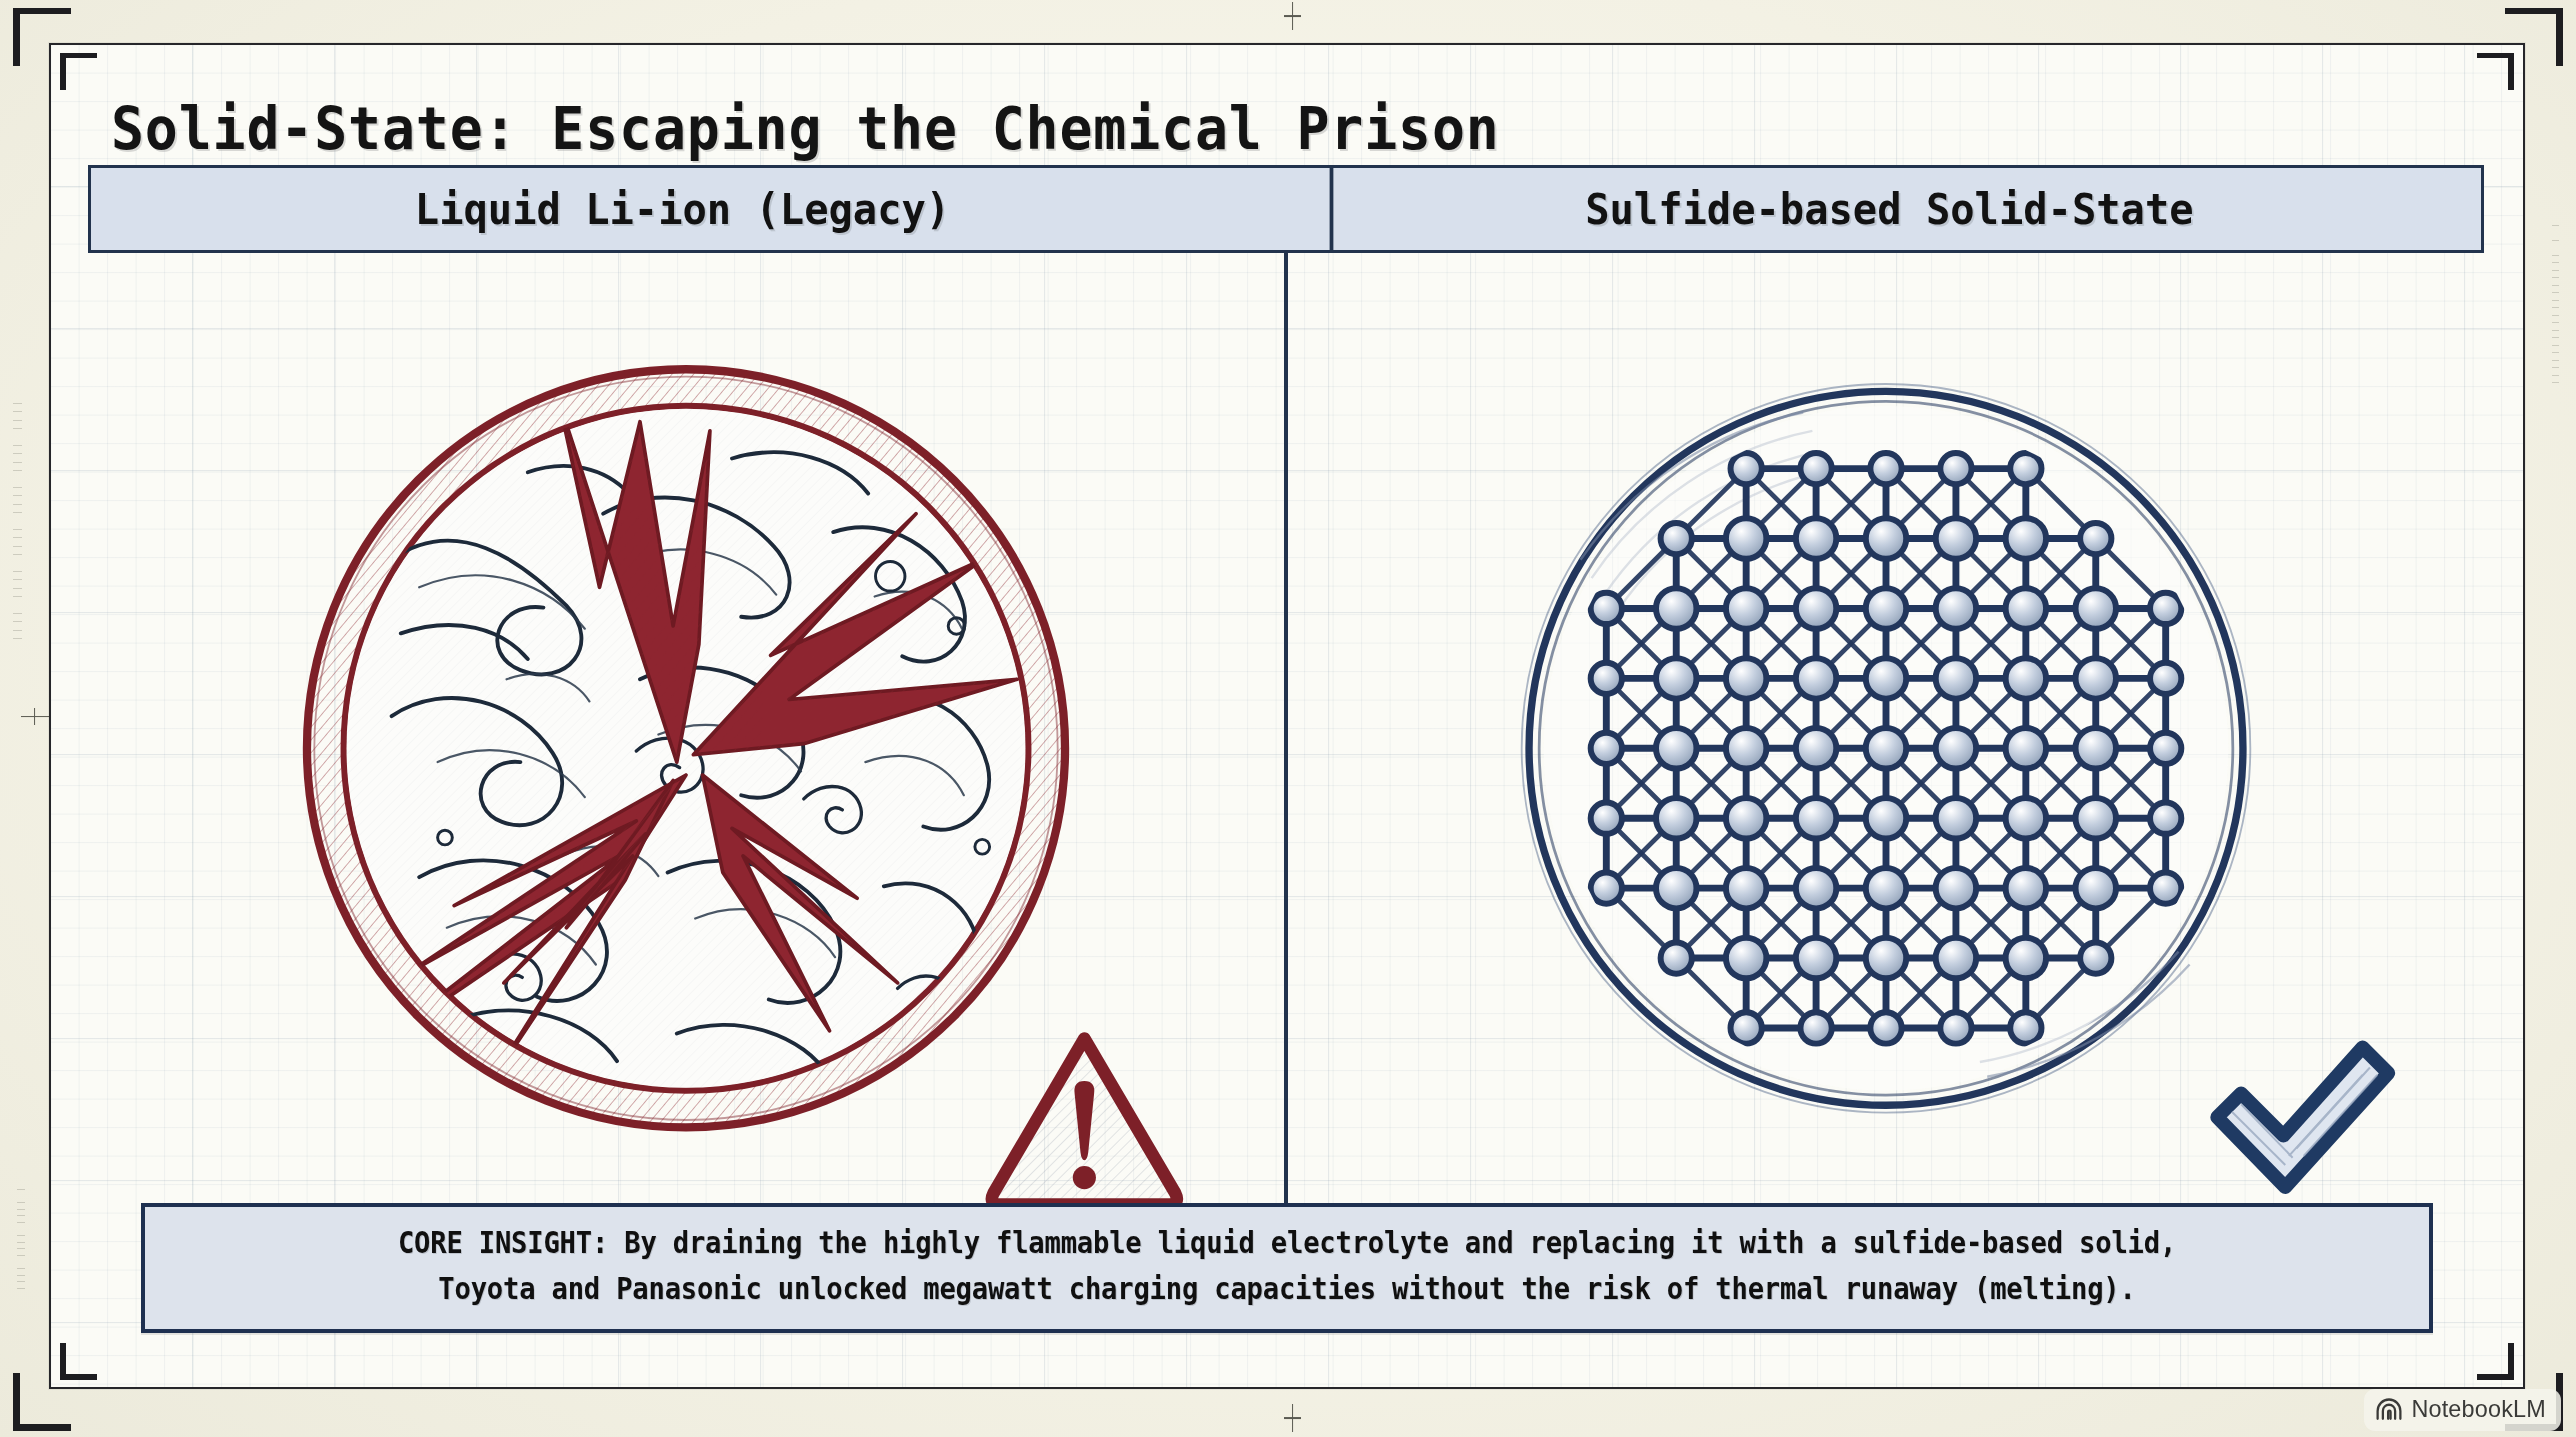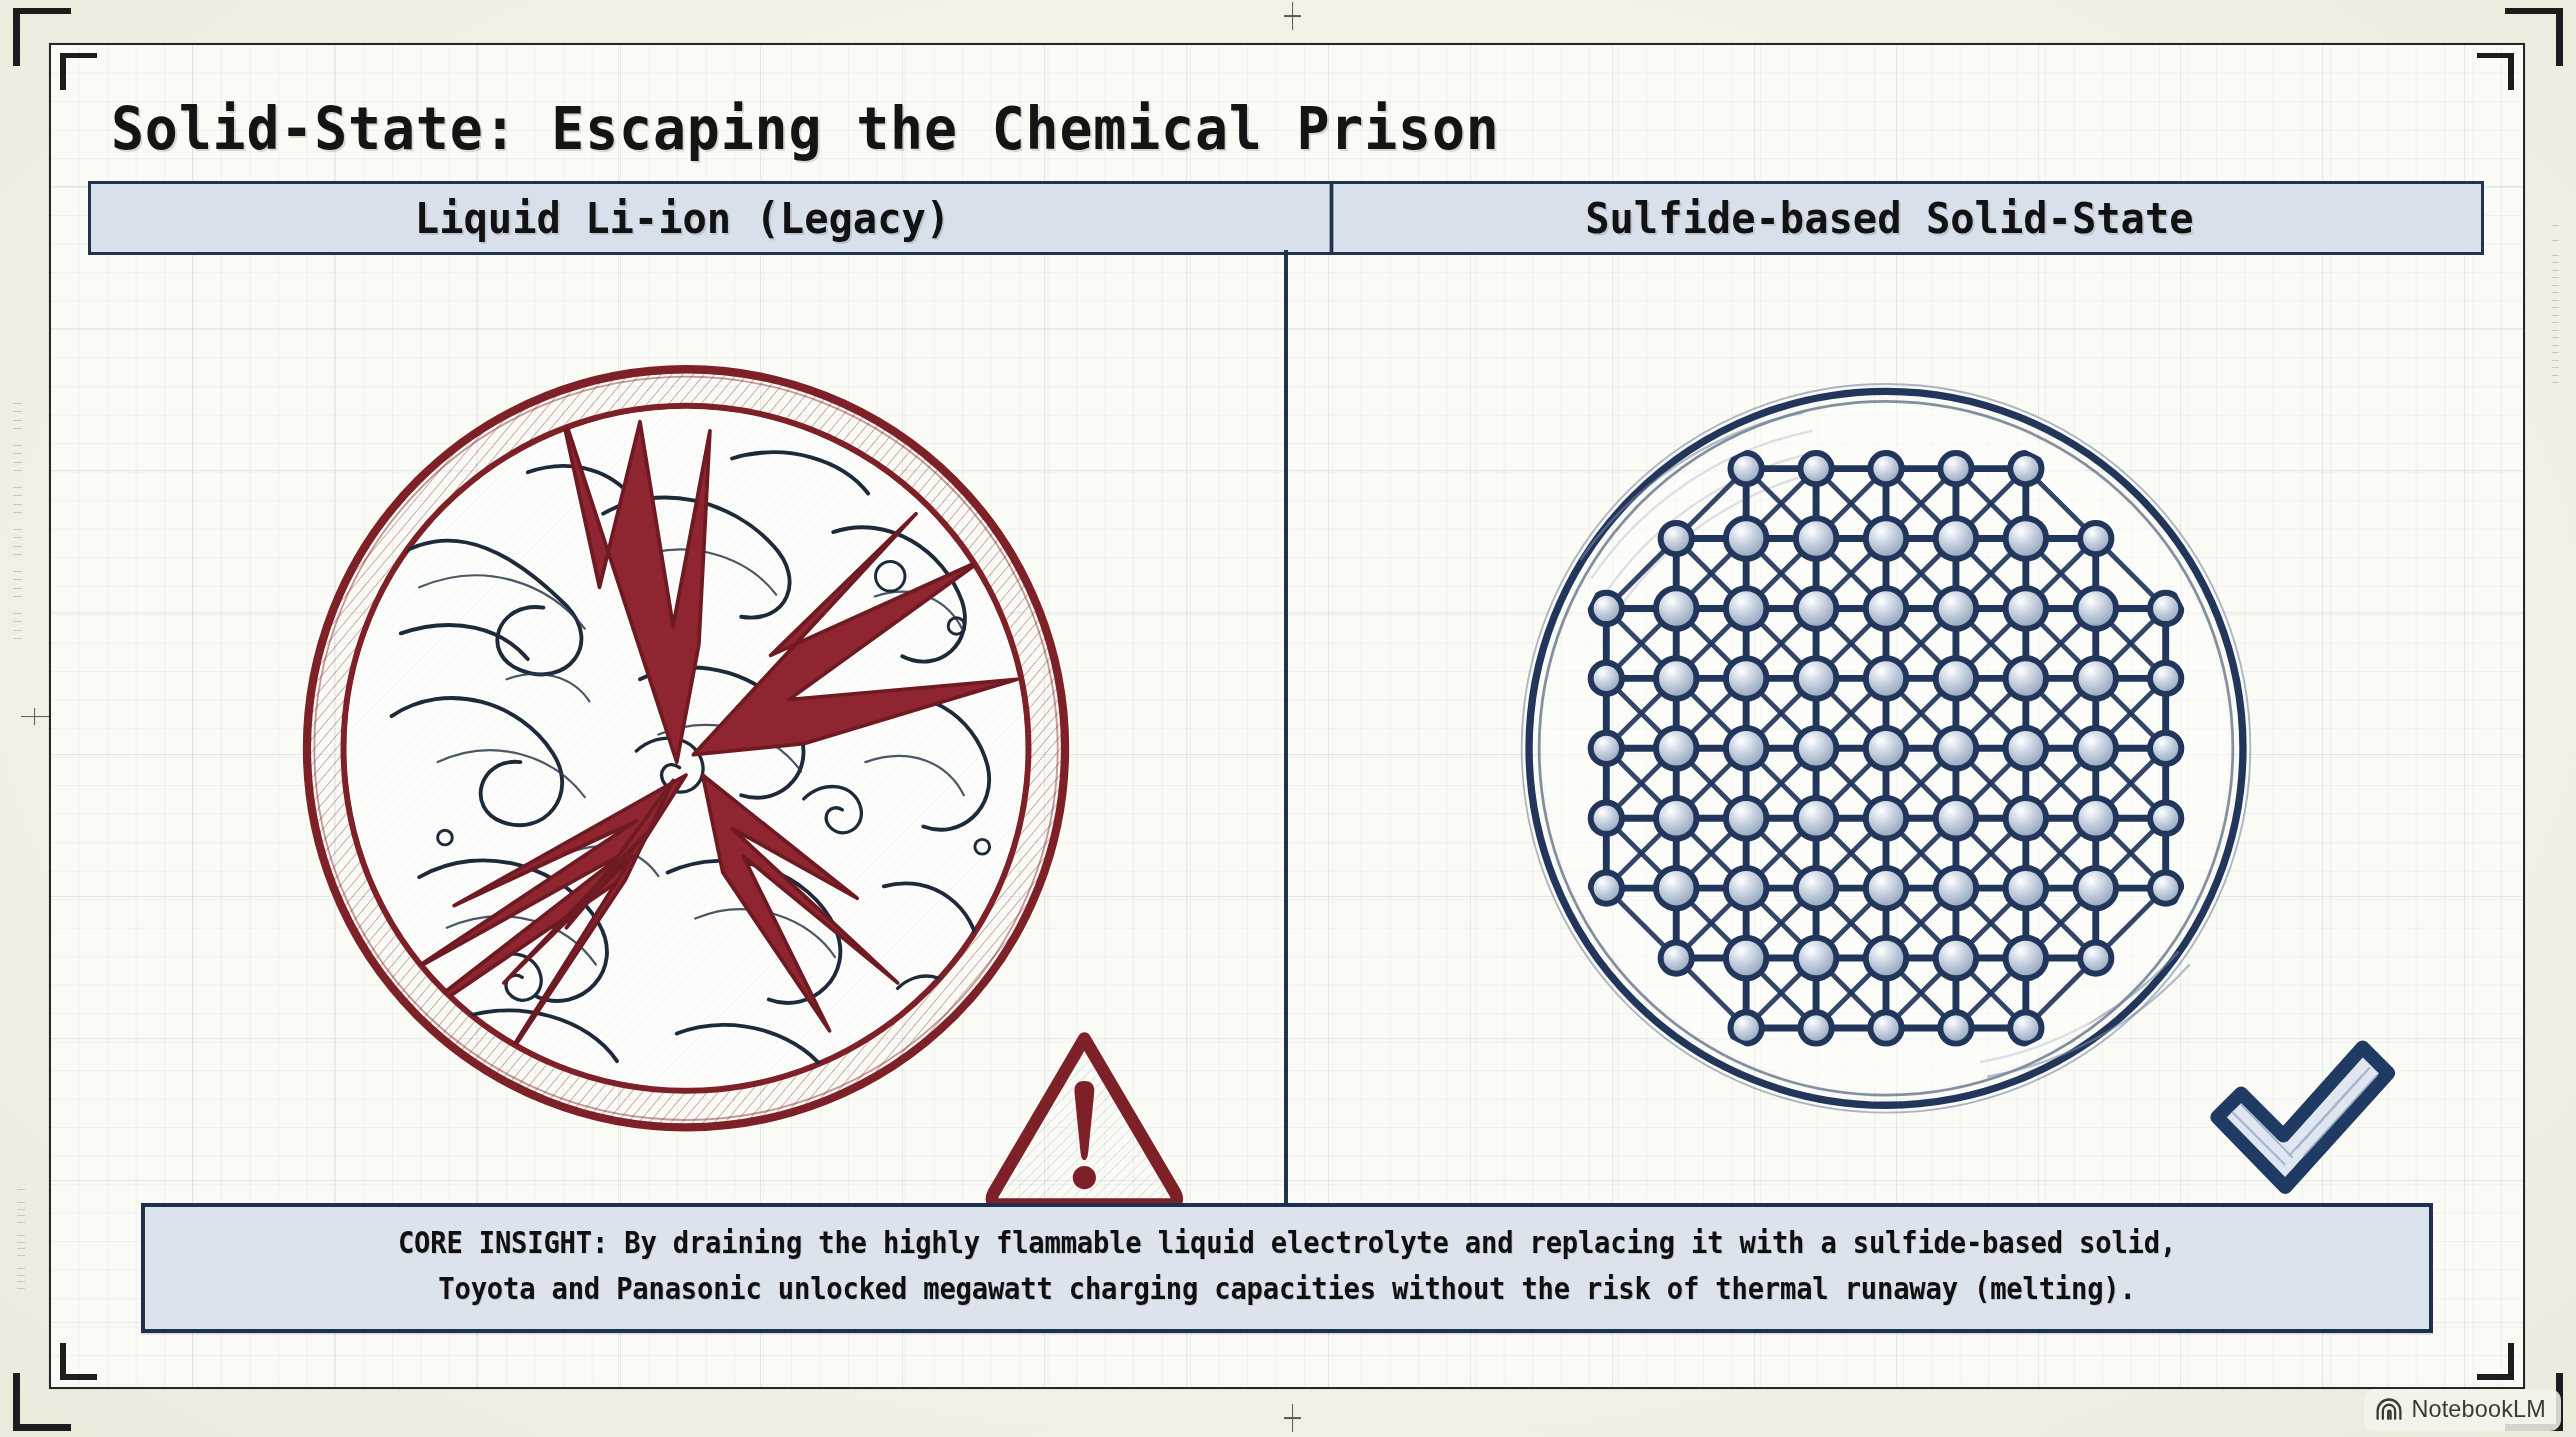--- a/index.html
+++ b/index.html
@@ -78,21 +78,21 @@
     text-shadow:1.9px 1.9px 0 rgba(150,150,150,.35);
     white-space:nowrap;
   }
 
   
   #compare{
     position:absolute;left:37px;top:120px;right:39px;bottom:122px;
   }
 
   #header-row{
-    position:absolute;left:0;right:0;top:16px;height:74px;
+    position:absolute;left:0;right:0;top:0;height:88px;
     display:flex;
     border:3.7px solid #22334d;
     background:#d8e0ec;
     box-sizing:border-box;
     gap:20px;
   }
   .hcell{
     flex:1;display:flex;align-items:center;justify-content:center;
     font-family:"DejaVu Sans Mono", monospace;
     font-weight:700;font-size:43px;color:#121212;

